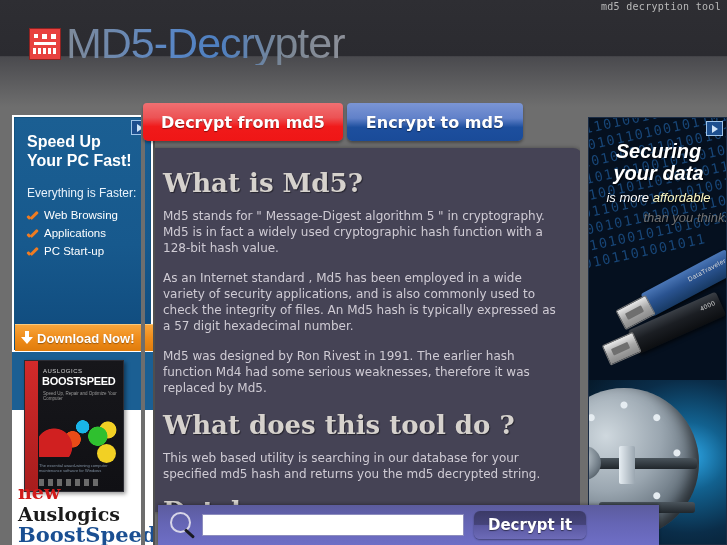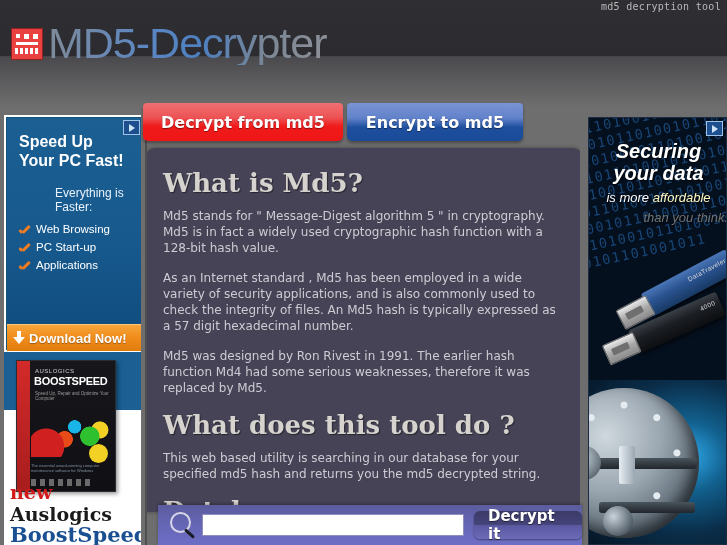--- a/index.html
+++ b/index.html
@@ -13,21 +13,21 @@
   .header{
     position:absolute;left:0;top:0;width:727px;height:107px;
     background:linear-gradient(to bottom,#2e2e33 0%,#2b2b30 52%,#4a4a4e 53%,#6e6e6e 100%);
   }
   .corner-note{
     position:absolute;right:6px;top:1px;
     font-family:"DejaVu Sans Mono", monospace;
     font-size:10px;color:#b9b9b9;letter-spacing:.3px;
   }
   .brand{
-    position:absolute;left:12px;top:22px;display:flex;align-items:center;
+    position:absolute;left:30px;top:22px;display:flex;align-items:center;
   }
   .logo{
     width:30px;height:30px;background:#e8413f;position:relative;
     box-shadow:0 0 0 1px #8e2322;
     margin-right:6px;
   }
   .logo i{position:absolute;background:#fff;display:block;}
   .brand-title{
     font-family:"Liberation Sans", sans-serif;
     font-size:43px;line-height:43px;font-weight:400;
@@ -70,21 +70,21 @@
   }
   .h1.tight{}
   .p{
     font-family:"DejaVu Sans", sans-serif;
     font-size:12px;line-height:16px;color:#cfcbd4;
     margin:0 0 14px 0;
   }
 
   
   .searchbar{
-    position:absolute;left:158px;top:505px;width:424px;height:40px;
+    position:absolute;left:158px;top:505px;width:501px;height:40px;
     background:linear-gradient(to bottom,#5c5c9e 0%,#6565b4 45%,#6e6ec6 100%);
     display:flex;align-items:center;
     box-shadow:0 -1px 3px rgba(0,0,0,.3);
     z-index:6;
   }
   .mag{
     width:30px;height:30px;margin-left:10px;position:relative;flex:none;
   }
   .mag .ring{
     position:absolute;left:2px;top:2px;width:17px;height:17px;
@@ -105,21 +105,21 @@
     display:flex;align-items:center;justify-content:center;
     background:linear-gradient(to bottom,#3b3a66 0%,#45447a 48%,#5a58a0 52%,#6d6bb8 100%);
     color:#fff;font-family:"DejaVu Sans", sans-serif;font-size:15px;font-weight:700;
     border-radius:6px;cursor:pointer;
     text-shadow:0 1px 1px rgba(0,0,0,.5);
     box-shadow:0 1px 2px rgba(0,0,0,.4);
   }
 
   
   .ad-left{
-    position:absolute;left:4px;top:115px;width:141px;height:430px;overflow:hidden;
+    position:absolute;left:12px;top:115px;width:141px;height:430px;overflow:hidden;
     background:#ffffff;
     border-right:2px solid #4f4f4f;
   }
   .al-top{
     position:relative;width:137px;height:233px;margin:2px;
     background:linear-gradient(to bottom,#1b5f93 0%,#17598d 55%,#0f4a7c 100%);
     border:1px solid #14527f;box-sizing:border-box;
   }
   .adchoice{
     position:absolute;right:2px;top:2px;width:15px;height:13px;
@@ -132,21 +132,20 @@
     margin-left:1px;
   }
   .al-h{
     font-family:"Liberation Sans", sans-serif;font-weight:700;
     font-size:16px;line-height:19px;color:#ffffff;
     padding:14px 10px 0 12px;
   }
   .al-sub{
     font-family:"Liberation Sans", sans-serif;font-size:12px;color:#e9f2fb;
     padding:16px 10px 6px 12px;
-    margin-left:36px;
   }
   .al-li{
     display:flex;align-items:center;gap:6px;
     font-family:"Liberation Sans", sans-serif;font-size:11.5px;color:#ffffff;
     padding:3px 0 3px 12px;
   }
   .check{
     width:11px;height:11px;position:relative;flex:none;
   }
   .check:before,.check:after{content:"";position:absolute;background:#ef7c22;border-radius:1px;}
@@ -341,25 +340,25 @@
         <div class="tri"></div>
       </div>
     <div class="al-h">Speed Up Your PC Fast!</div>
     <div class="al-sub">Everything is Faster:</div>
     <div class="al-li">
         <span class="check"></span>
         <span>Web Browsing</span>
       </div>
     <div class="al-li">
         <span class="check"></span>
-        <span>PC Start-up</span>
+        <span>Applications</span>
       </div>
     <div class="al-li">
         <span class="check"></span>
-        <span>Applications</span>
+        <span>PC Start-up</span>
       </div>
     <div class="dl-btn">
       <div class="dl-arrow"></div>
       <div class="dl-txt">Download Now!</div>
     </div>
   </div>
   <div class="al-bot">
     <div class="bluefill"></div>
     <div class="boxshot">
       <div class="spine"></div>

